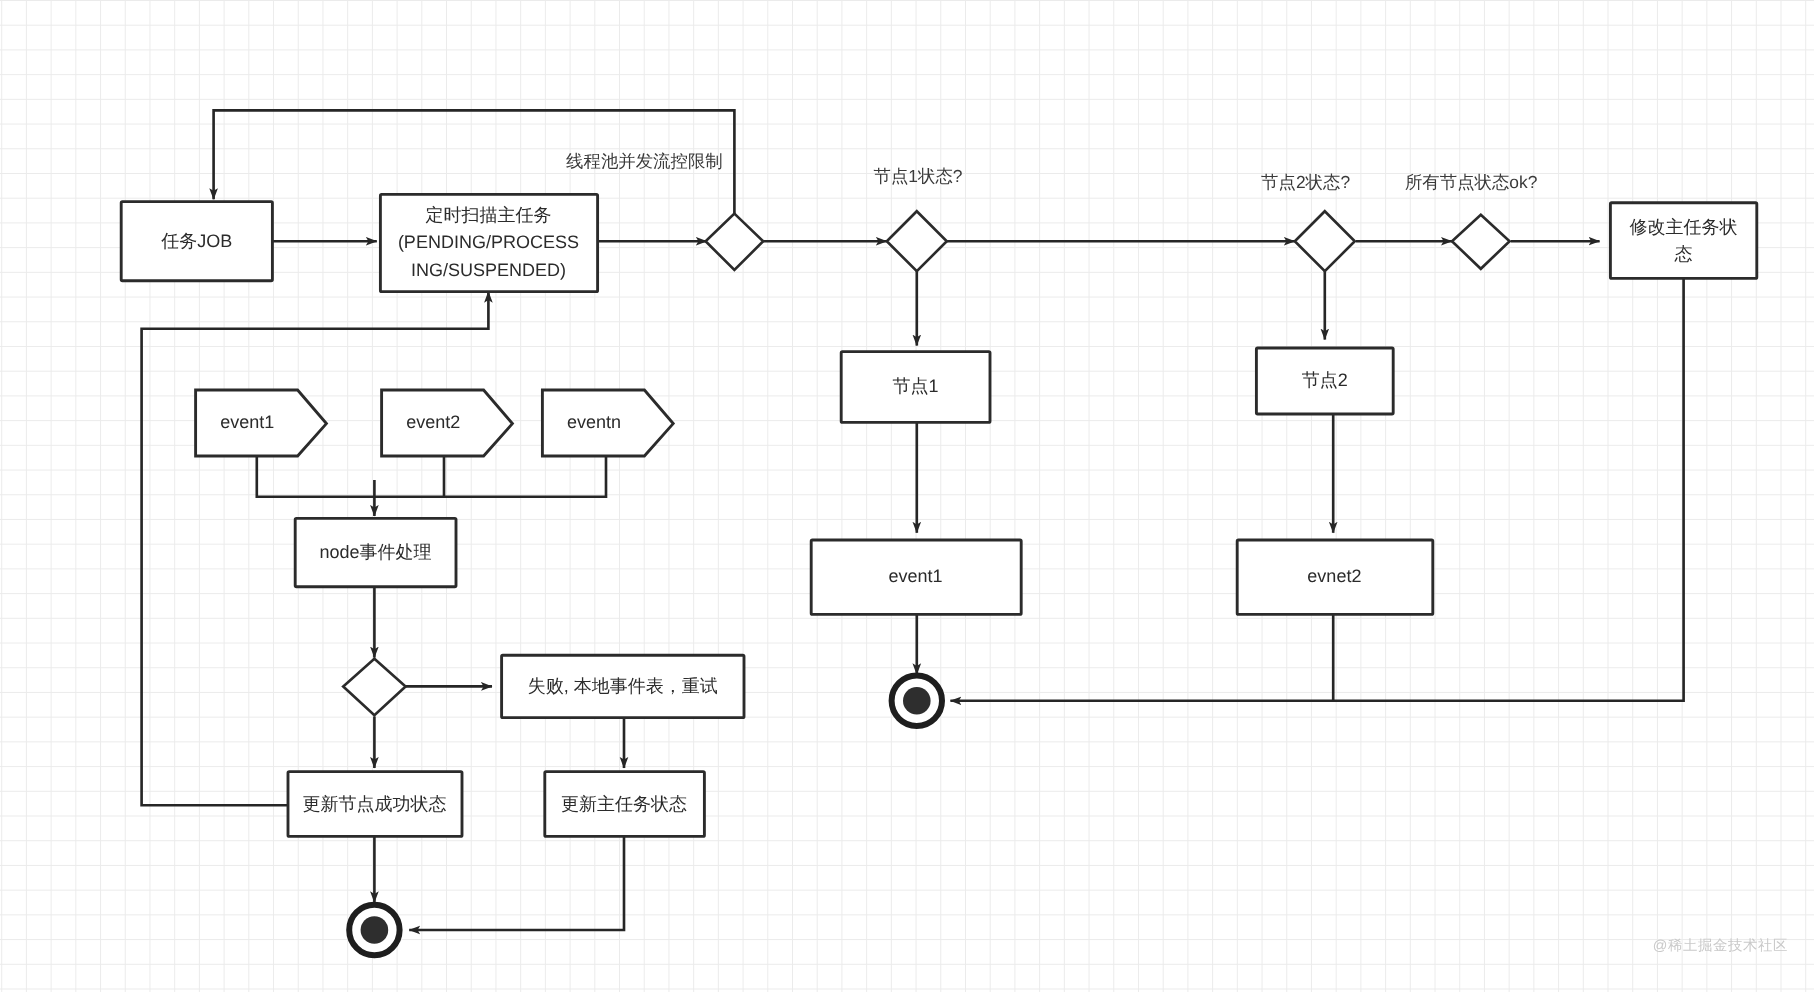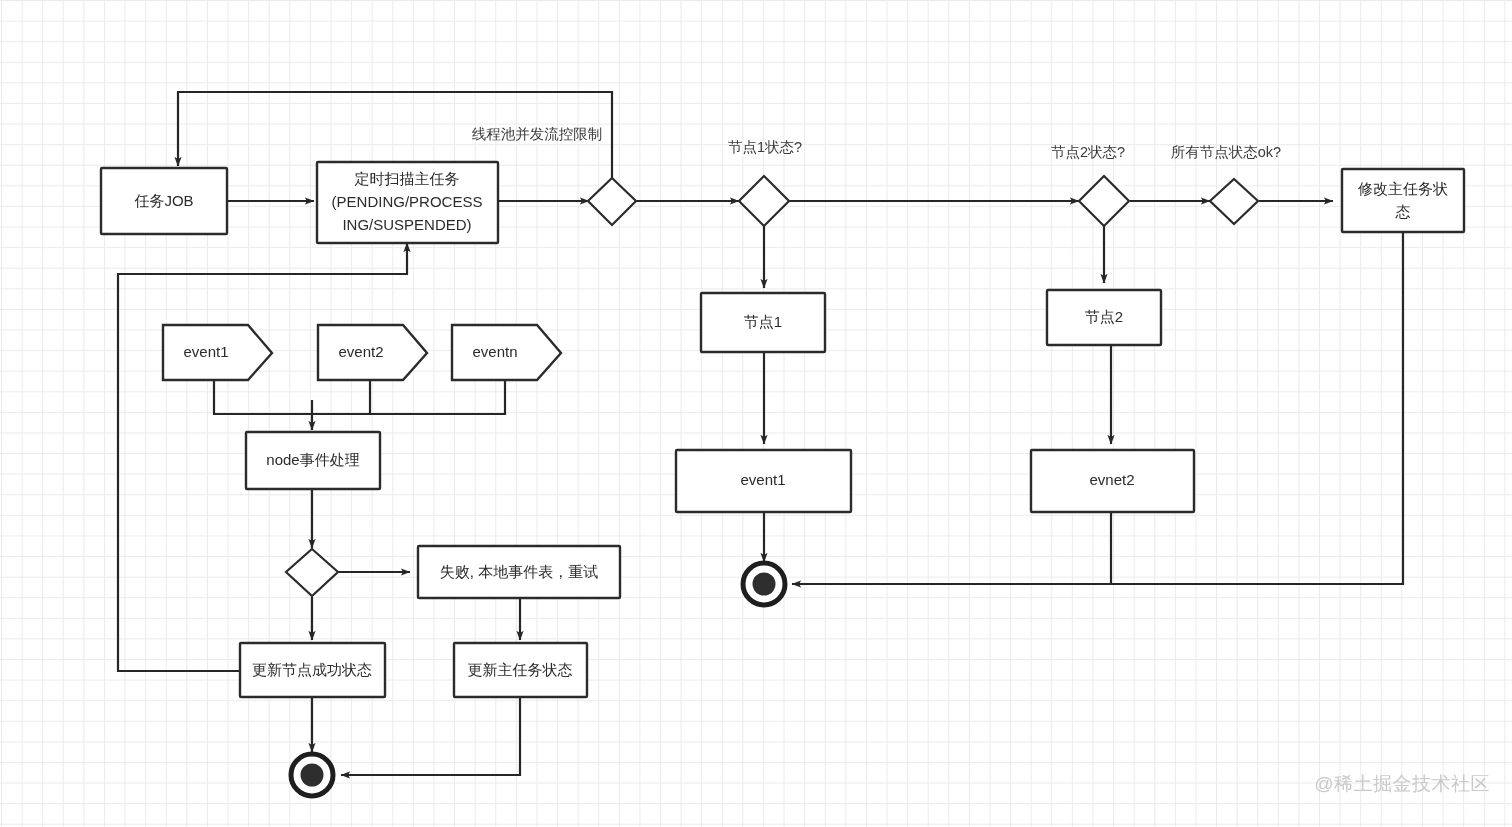--- a/index.html
+++ b/index.html
@@ -63,21 +63,21 @@
   }
   .enddot {
     fill: #2e2e2e;
     stroke: none;
   }
   .watermark {
     position: absolute;
     right: 22px;
     bottom: 30px;
     font-family: "Liberation Sans", "DejaVu Sans", sans-serif;
-    font-size: 19px;
+    font-size: 12px;
     color: #c9c9c9;
     letter-spacing: 0.5px;
     user-select: none;
   }
 </style>
 </head>
 <body>
 
 <div id="canvas">
 

